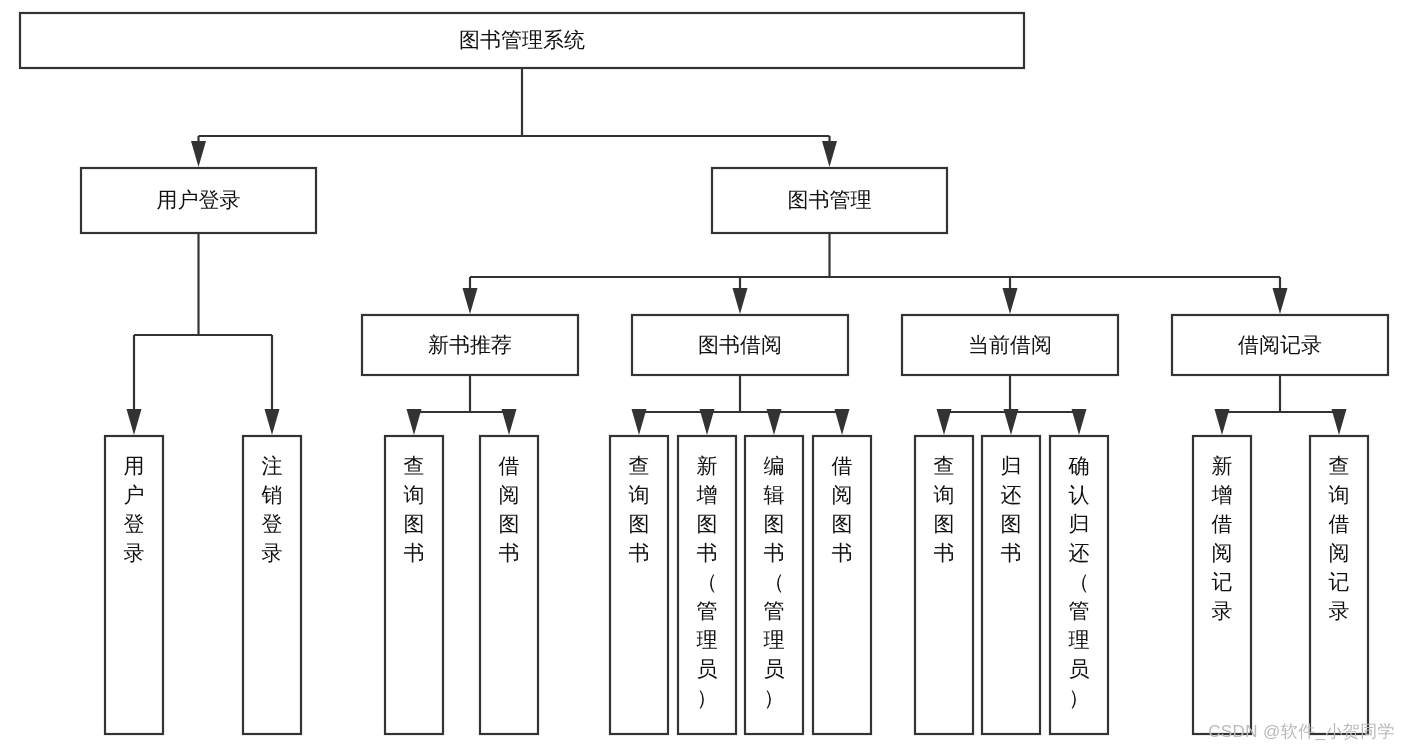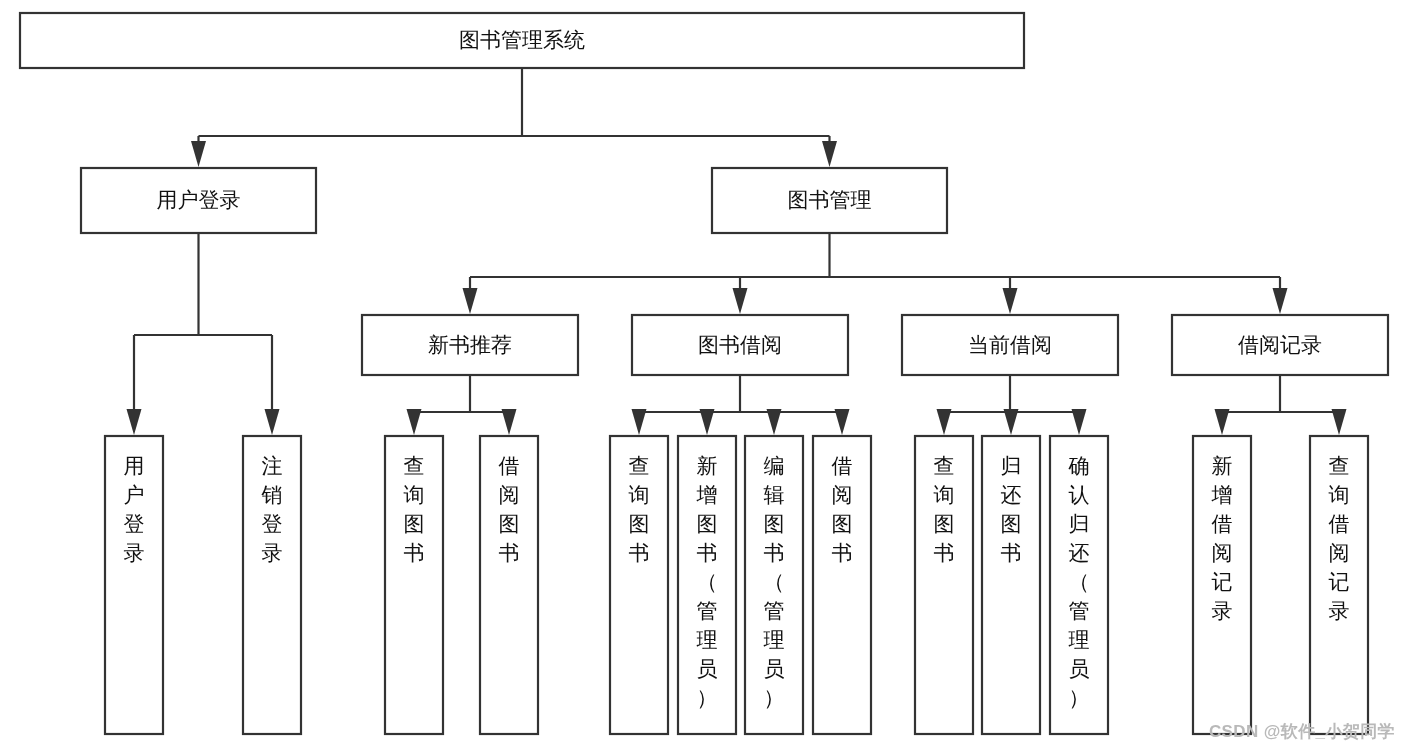--- a/index.html
+++ b/index.html
@@ -58,21 +58,20 @@
   .watermark {
     position: absolute;
     right: 10px;
     bottom: 4px;
     color: #b9b9b9;
     font-size: 17px;
     font-family: "Liberation Sans", "DejaVu Sans", sans-serif;
     letter-spacing: 0.4px;
     white-space: nowrap;
     user-select: none;
-    font-weight: bold;
   }
 </style>
 </head>
 <body>
 
 <div id="diagram-root">
   <svg class="diagram-canvas" id="diagram-svg" viewBox="0 0 1405 747" xmlns="http://www.w3.org/2000/svg">
     <g id="connector-layer">
         <g>
           <path class="connector" d="M 522 68 L 522 136"></path>

